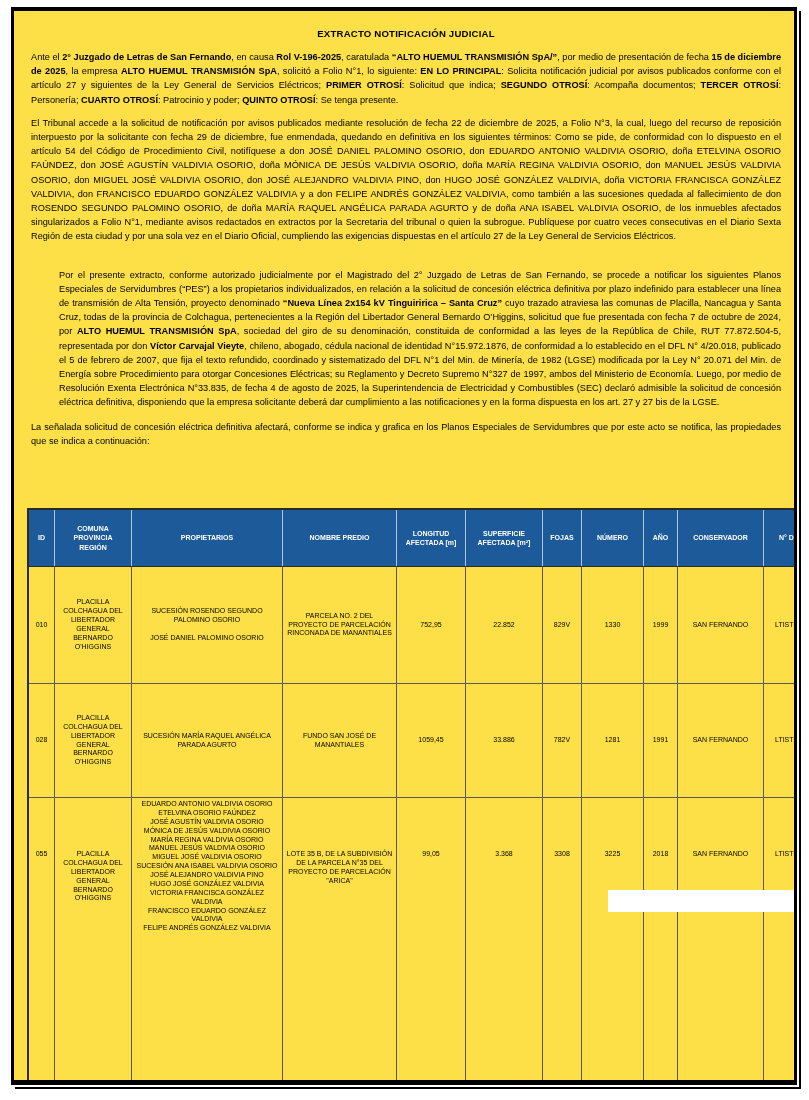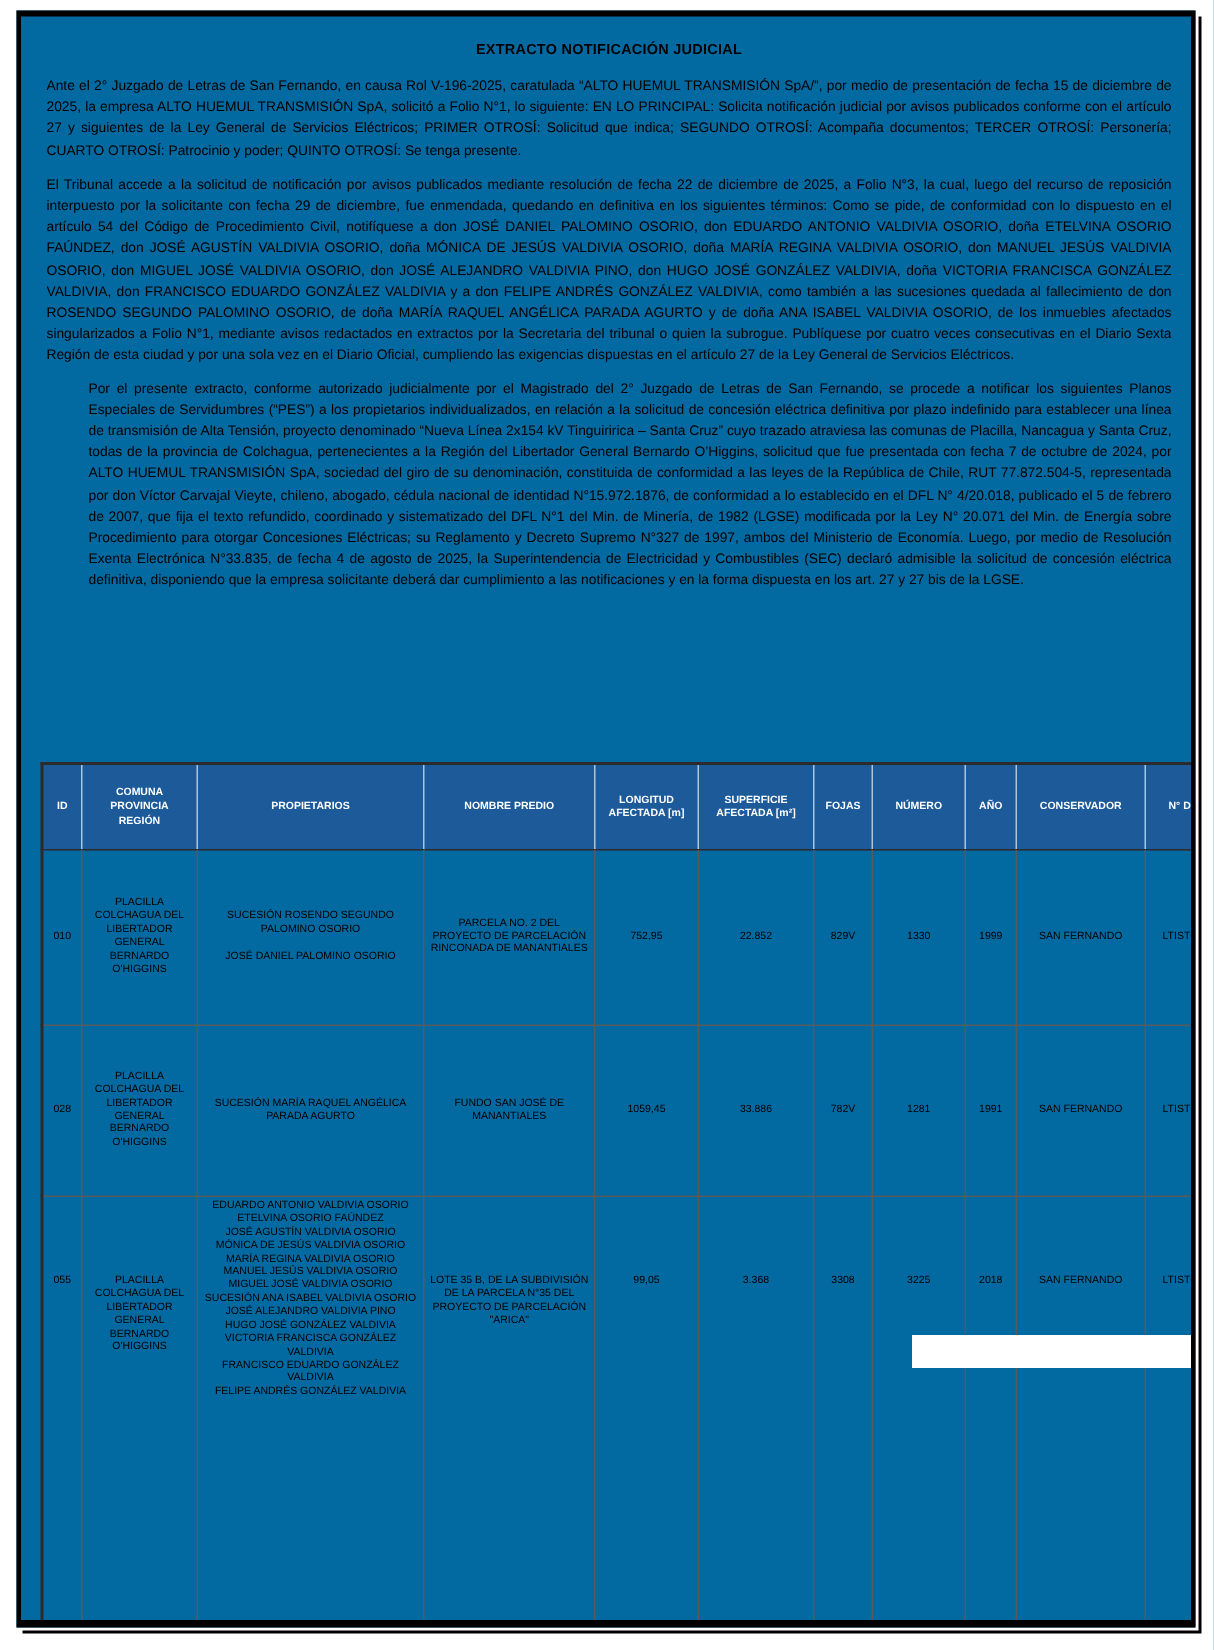--- a/index.html
+++ b/index.html
@@ -1,29 +1,29 @@
 <!DOCTYPE html>
 <html style="--header-bg: #1c5a99; --header-fg: #ffffff;"><head>
 <meta charset="utf-8">
 <style>
   html,body{margin:0;padding:0;background:#ffffff;}
   body{width:809px;height:1100px;position:relative;font-family:"Liberation Sans",sans-serif;color:#000;}
   .page{
     position:absolute;left:11px;top:7px;width:780px;height:1069px;
-    border:solid #000;border-width:4px 3px 5px 3px;background:#0369a1;
+    border:solid #000;border-width:4px 3px 5px 3px;background:#fde047;
     box-shadow:2px 2px 0 #fff,4px 4px 0 #000;
     overflow:hidden;
   }
   .text-block{position:absolute;left:17px;top:15px;width:750px;height:480px;overflow:hidden;}
   .title{font-size:9.6px;font-weight:bold;text-align:center;margin:2px 0 11px 0;letter-spacing:.2px;}
   .para{font-size:9.2px;line-height:14.2px;text-align:justify;margin:0 0 9px 0;}
   .para.p1{margin-bottom:9px;}
-  .para.p2{margin-bottom:8px;}
+  .para.p2{margin-bottom:24px;}
   .para.p3{margin-bottom:10px;margin-left:28px;}
-  .para b{font-weight:normal;}
+  .para b{font-weight:bold;}
 
   .pes-table{
     position:absolute;left:13px;top:497px;width:757px;
     border-collapse:collapse;table-layout:fixed;
     font-size:7px;line-height:1.27;
     border:2px solid #2b2b2b;
   }
   .pes-table th{
     background:var(--header-bg,#1c5a99);color:var(--header-fg,#ffffff);
     font-weight:bold;font-size:7px;line-height:1.35;
@@ -52,20 +52,21 @@
 </style>
 </head>
 <body>
 
 <div class="page">
   <div class="text-block">
     <div class="title">EXTRACTO NOTIFICACIÓN JUDICIAL</div>
     <p class="para p1"><span>Ante el </span><b>2° Juzgado de Letras de San Fernando</b><span>, en causa </span><b>Rol V-196-2025</b><span>, caratulada </span><b>“ALTO HUEMUL TRANSMISIÓN SpA/”</b><span>, por medio de presentación de fecha </span><b>15 de diciembre de 2025</b><span>, la empresa </span><b>ALTO HUEMUL TRANSMISIÓN SpA</b><span>, solicitó a Folio N°1, lo siguiente: </span><b>EN LO PRINCIPAL</b><span>: Solicita notificación judicial por avisos publicados conforme con el artículo 27 y siguientes de la Ley General de Servicios Eléctricos; </span><b>PRIMER OTROSÍ</b><span>: Solicitud que indica; </span><b>SEGUNDO OTROSÍ</b><span>: Acompaña documentos; </span><b>TERCER OTROSÍ</b><span>: Personería; </span><b>CUARTO OTROSÍ</b><span>: Patrocinio y poder; </span><b>QUINTO OTROSÍ</b><span>: Se tenga presente.</span></p>
     <p class="para p2"><span>El Tribunal accede a la solicitud de notificación por avisos publicados mediante resolución de fecha 22 de diciembre de 2025, a Folio N°3, la cual, luego del recurso de reposición interpuesto por la solicitante con fecha 29 de diciembre, fue enmendada, quedando en definitiva en los siguientes términos: Como se pide, de conformidad con lo dispuesto en el artículo 54 del Código de Procedimiento Civil, notifíquese a don JOSÉ DANIEL PALOMINO OSORIO, don EDUARDO ANTONIO VALDIVIA OSORIO, doña ETELVINA OSORIO FAÚNDEZ, don JOSÉ AGUSTÍN VALDIVIA OSORIO, doña MÓNICA DE JESÚS VALDIVIA OSORIO, doña MARÍA REGINA VALDIVIA OSORIO, don MANUEL JESÚS VALDIVIA OSORIO, don MIGUEL JOSÉ VALDIVIA OSORIO, don JOSÉ ALEJANDRO VALDIVIA PINO, don HUGO JOSÉ GONZÁLEZ VALDIVIA, doña VICTORIA FRANCISCA GONZÁLEZ VALDIVIA, don FRANCISCO EDUARDO GONZÁLEZ VALDIVIA y a don FELIPE ANDRÉS GONZÁLEZ VALDIVIA, como también a las sucesiones quedada al fallecimiento de don ROSENDO SEGUNDO PALOMINO OSORIO, de doña MARÍA RAQUEL ANGÉLICA PARADA AGURTO y de doña ANA ISABEL VALDIVIA OSORIO, de los inmuebles afectados singularizados a Folio N°1, mediante avisos redactados en extractos por la Secretaria del tribunal o quien la subrogue. Publíquese por cuatro veces consecutivas en el Diario Sexta Región de esta ciudad y por una sola vez en el Diario Oficial, cumpliendo las exigencias dispuestas en el artículo 27 de la Ley General de Servicios Eléctricos.</span></p>
     <p class="para p3"><span>Por el presente extracto, conforme autorizado judicialmente por el Magistrado del 2° Juzgado de Letras de San Fernando, se procede a notificar los siguientes Planos Especiales de Servidumbres (“PES”) a los propietarios individualizados, en relación a la solicitud de concesión eléctrica definitiva por plazo indefinido para establecer una línea de transmisión de Alta Tensión, proyecto denominado </span><b>“Nueva Línea 2x154 kV Tinguiririca – Santa Cruz”</b><span> cuyo trazado atraviesa las comunas de Placilla, Nancagua y Santa Cruz, todas de la provincia de Colchagua, pertenecientes a la Región del Libertador General Bernardo O’Higgins, solicitud que fue presentada con fecha 7 de octubre de 2024, por </span><b>ALTO HUEMUL TRANSMISIÓN SpA</b><span>, sociedad del giro de su denominación, constituida de conformidad a las leyes de la República de Chile, RUT 77.872.504-5, representada por don </span><b>Víctor Carvajal Vieyte</b><span>, chileno, abogado, cédula nacional de identidad N°15.972.1876, de conformidad a lo establecido en el DFL N° 4/20.018, publicado el 5 de febrero de 2007, que fija el texto refundido, coordinado y sistematizado del DFL N°1 del Min. de Minería, de 1982 (LGSE) modificada por la Ley N° 20.071 del Min. de Energía sobre Procedimiento para otorgar Concesiones Eléctricas; su Reglamento y Decreto Supremo N°327 de 1997, ambos del Ministerio de Economía. Luego, por medio de Resolución Exenta Electrónica N°33.835, de fecha 4 de agosto de 2025, la Superintendencia de Electricidad y Combustibles (SEC) declaró admisible la solicitud de concesión eléctrica definitiva, disponiendo que la empresa solicitante deberá dar cumplimiento a las notificaciones y en la forma dispuesta en los art. 27 y 27 bis de la LGSE.</span></p>
+    <p class="para p4"><span>La señalada solicitud de concesión eléctrica definitiva afectará, conforme se indica y grafica en los Planos Especiales de Servidumbres que por este acto se notifica, las propiedades que se indica a continuación:</span></p>
   </div>
 
   <table class="pes-table">
     <thead>
       <tr>
           <th class="c-id">ID</th>
           <th class="c-comuna">COMUNA
 PROVINCIA
 REGIÓN</th>
           <th class="c-propietarios">PROPIETARIOS</th>

